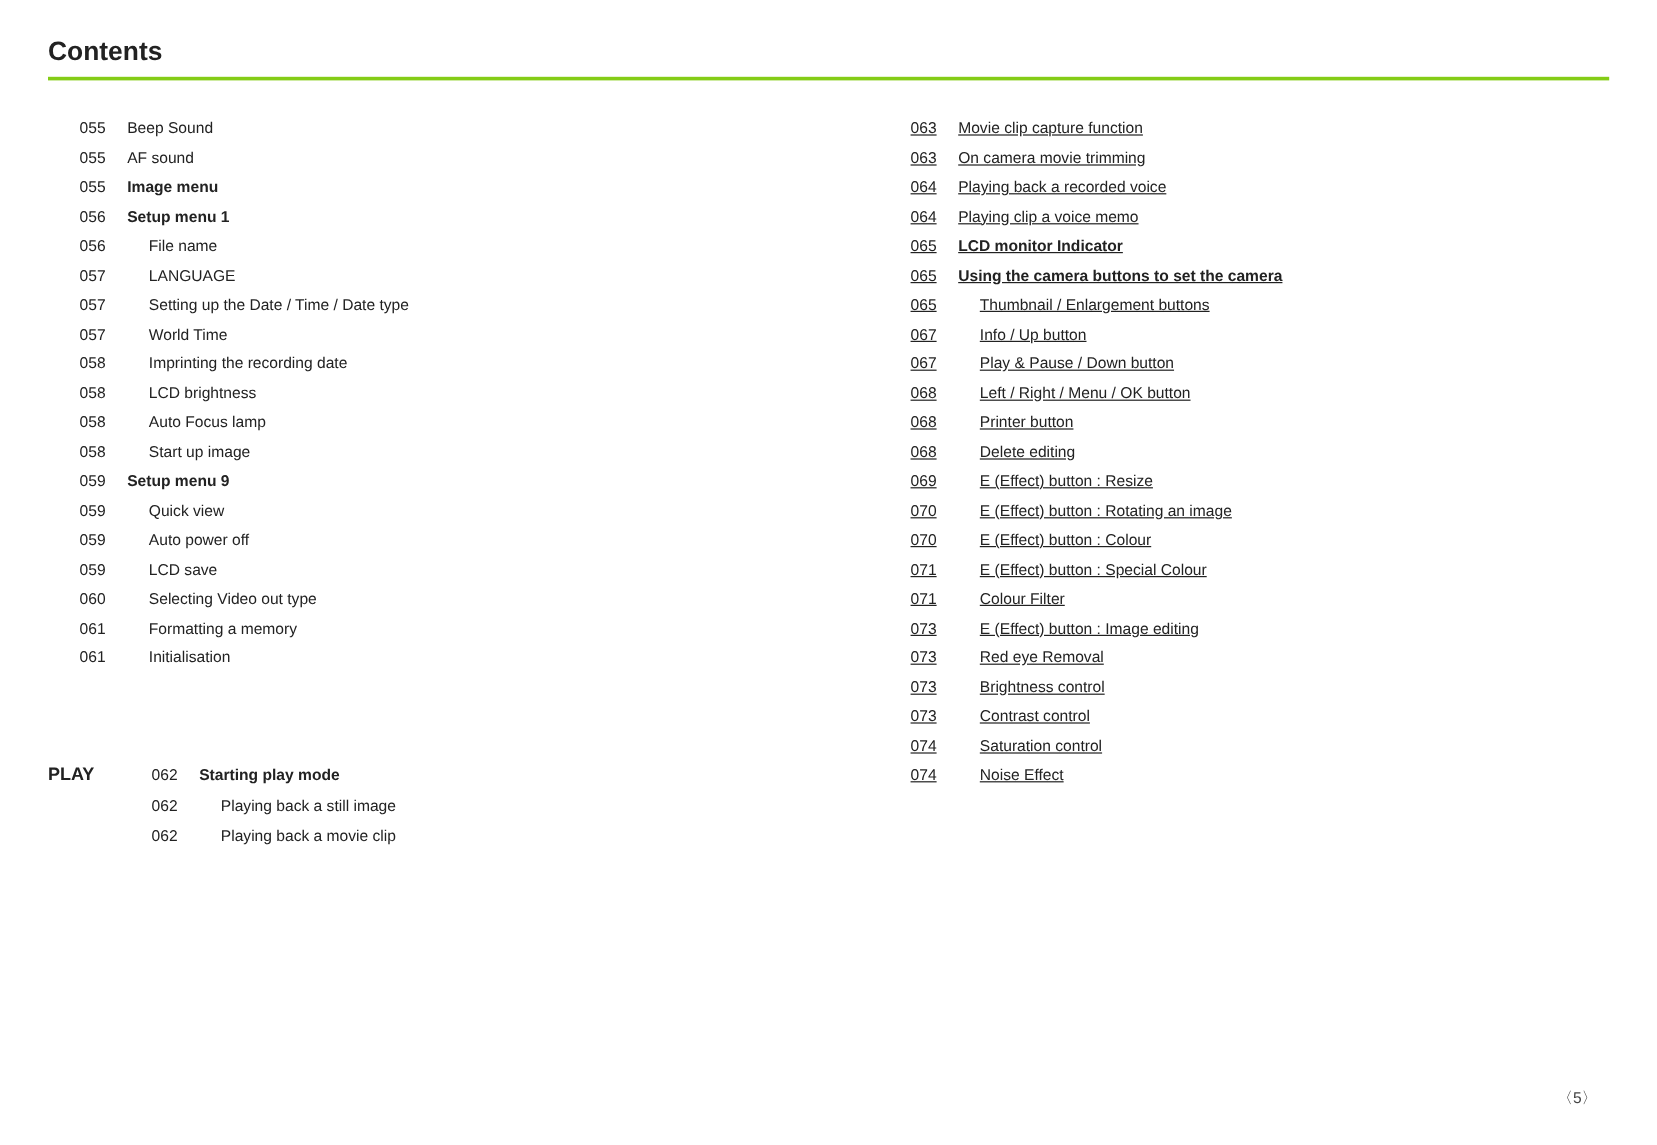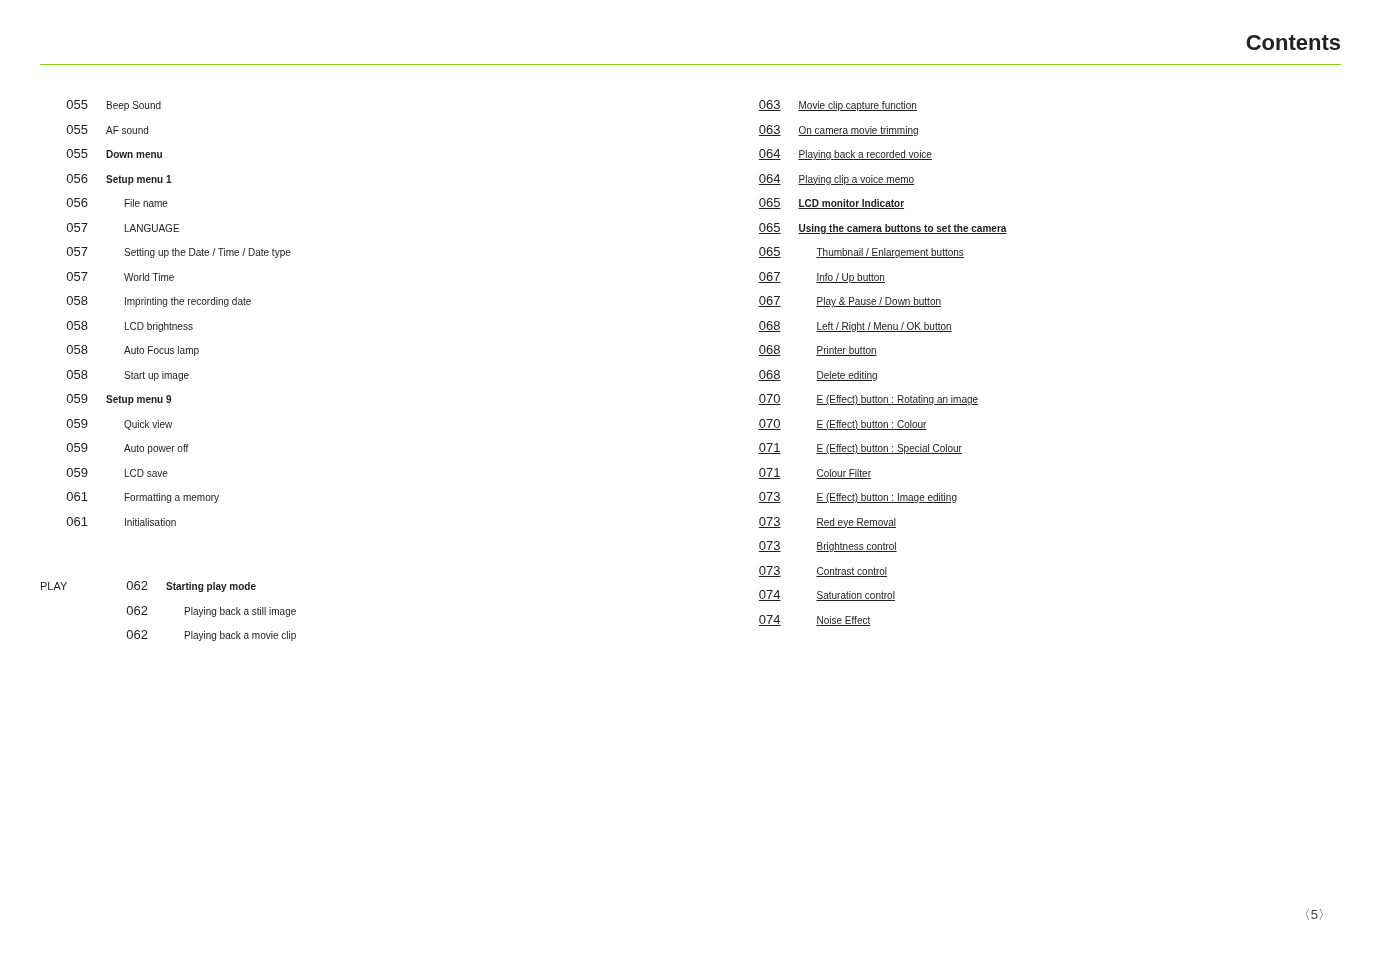--- a/index.html
+++ b/index.html
@@ -10,22 +10,21 @@
       font-size: 13px;
       width: 1381px;
       min-height: 954px;
       padding: 30px 40px;
     }
     .page-title {
       font-size: 22px;
       font-weight: bold;
       margin-bottom: 6px;
       padding-bottom: 8px;
-      border-bottom: 1px solid #84cc16;
-      text-align: right;
+      border-bottom: 3px solid #84cc16;
     }
     .content-area {
       display: flex;
       gap: 4px;
       margin-top: 30px;
     }
     .left-col {
       flex: 1;
       padding-right: 40px;
     }
@@ -43,39 +42,40 @@
     }
     .toc-entry .page-num {
       min-width: 48px;
       text-align: right;
       margin-right: 18px;
       font-size: 13px;
       color: #222;
       flex-shrink: 0;
     }
     .toc-entry .entry-text {
-      font-size: 10px;
+      font-size: 13px;
       color: #222;
     }
     .toc-entry .entry-text.bold {
       font-weight: bold;
     }
     .toc-entry .entry-text.indented {
       padding-left: 18px;
     }
     .play-section {
       display: flex;
       align-items: baseline;
       margin-bottom: 5px;
     }
     .play-label {
-      font-weight: normal;
-      font-size: 11px;
+      font-weight: bold;
+      font-size: 15px;
       min-width: 60px;
       margin-right: 10px;
+      margin-top: 32px;
     }
     .section-gap {
       height: 40px;
     }
     .page-footer {
       position: absolute;
       bottom: 30px;
       right: 50px;
       font-size: 13px;
       color: #444;
@@ -92,21 +92,21 @@
         <div class="toc-entry">
           <span class="page-num">055</span>
           <span class="entry-text">Beep Sound</span>
         </div>
         <div class="toc-entry">
           <span class="page-num">055</span>
           <span class="entry-text">AF sound</span>
         </div>
         <div class="toc-entry">
           <span class="page-num">055</span>
-          <span class="entry-text bold">Down menu</span>
+          <span class="entry-text bold">Image menu</span>
         </div>
         <div class="toc-entry">
           <span class="page-num">056</span>
           <span class="entry-text bold">Setup menu 1</span>
         </div>
         <div class="toc-entry">
           <span class="page-num">056</span>
           <span class="entry-text indented">File name</span>
         </div>
         <div class="toc-entry">
@@ -145,20 +145,24 @@
           <span class="page-num">059</span>
           <span class="entry-text indented">Quick view</span>
         </div>
         <div class="toc-entry">
           <span class="page-num">059</span>
           <span class="entry-text indented">Auto power off</span>
         </div>
         <div class="toc-entry">
           <span class="page-num">059</span>
           <span class="entry-text indented">LCD save</span>
+        </div>
+        <div class="toc-entry">
+          <span class="page-num">060</span>
+          <span class="entry-text indented">Selecting Video out type</span>
         </div>
         <div class="toc-entry">
           <span class="page-num">061</span>
           <span class="entry-text indented">Formatting a memory</span>
         </div>
         <div class="toc-entry">
           <span class="page-num">061</span>
           <span class="entry-text indented">Initialisation</span>
         </div>
       </div>
@@ -225,20 +229,24 @@
         </div>
         <div class="toc-entry">
           <span class="page-num">068</span>
           <span class="entry-text indented">Printer button</span>
         </div>
         <div class="toc-entry">
           <span class="page-num">068</span>
           <span class="entry-text indented">Delete editing</span>
         </div>
         <div class="toc-entry">
+          <span class="page-num">069</span>
+          <span class="entry-text indented">E (Effect) button : Resize</span>
+        </div>
+        <div class="toc-entry">
           <span class="page-num">070</span>
           <span class="entry-text indented">E (Effect) button : Rotating an image</span>
         </div>
         <div class="toc-entry">
           <span class="page-num">070</span>
           <span class="entry-text indented">E (Effect) button : Colour</span>
         </div>
         <div class="toc-entry">
           <span class="page-num">071</span>
           <span class="entry-text indented">E (Effect) button : Special Colour</span>

